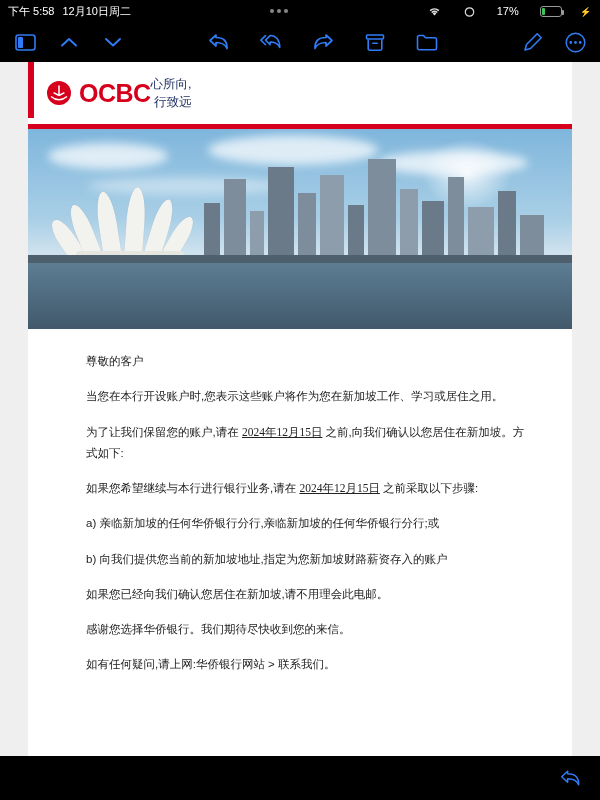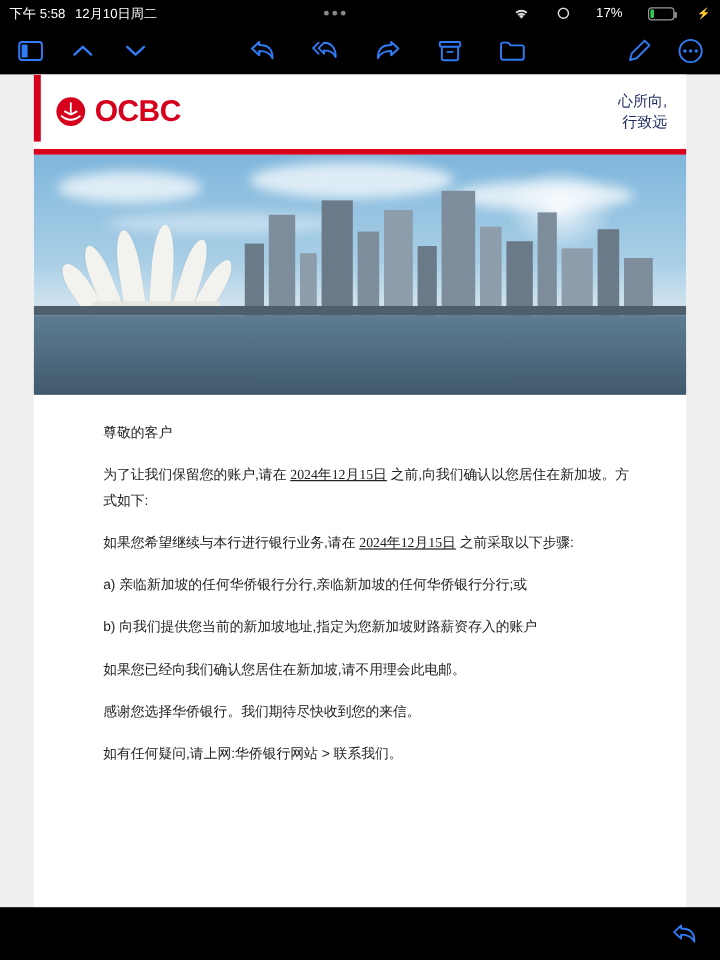--- a/index.html
+++ b/index.html
@@ -25,21 +25,21 @@
     display: flex;
     align-items: center;
     font-size: 11px;
     padding: 0 8px;
     flex: 0 0 auto;
   }
   .status-left { display: flex; align-items: center; gap: 8px; white-space: nowrap; }
   .status-center { flex: 1; display: flex; justify-content: center; align-items: center; gap: 4px; }
   .dot3 { display: flex; gap: 3px; }
   .dot3 span { width: 4px; height: 4px; border-radius: 50%; background: #888; display: block; }
-  .status-right { display: flex; align-items: center; gap: 21px; white-space: nowrap; font-size: 11px; }
+  .status-right { display: flex; align-items: flex-end; gap: 21px; white-space: nowrap; font-size: 11px; }
   .wifi svg, .sig svg { display: block; }
   .batt {
     width: 22px; height: 11px;
     border: 1px solid #9a9a9a;
     border-radius: 3px;
     position: relative;
     display: inline-block;
   }
   .batt:after {
     content: "";
@@ -80,21 +80,21 @@
     background: #fff;
     width: 100%;
     height: 100%;
     overflow: hidden;
   }
   .mail-header {
     height: 62px;
     background: #fff;
     display: flex;
     align-items: center;
-    justify-content: space-between;
+    justify-content: flex-start;
     padding: 0 16px 0 0;
     position: relative;
   }
   .brandbar {
     position: absolute; left: 0; top: 0; bottom: 6px;
     width: 6px; background: #d6001c;
   }
   .logo { display: flex; align-items: center; gap: 7px; padding-left: 18px; }
   .logo-mark { width: 26px; height: 26px; position: relative; }
   .logo-text {
@@ -328,20 +328,21 @@
           <div class="petal" style="left:90px; width:16px; height:46px; transform: rotate(30deg);"></div>
           <div class="lotus-base"></div>
         </div>
 
         <div class="promenade"></div>
         <div class="water"></div>
       </div>
 
       <div class="letter">
         <p>尊敬的客户</p>
+        <p>当您在本行开设账户时,您表示这些账户将作为您在新加坡工作、学习或居住之用。</p>
         <p>为了让我们保留您的账户,请在 <span class="u">2024年12月15日</span> 之前,向我们确认以您居住在新加坡。方式如下:</p>
         <p>如果您希望继续与本行进行银行业务,请在 <span class="u">2024年12月15日</span> 之前采取以下步骤:</p>
         <p>a) 亲临新加坡的任何华侨银行分行,亲临新加坡的任何华侨银行分行;或</p>
         <p>b) 向我们提供您当前的新加坡地址,指定为您新加坡财路薪资存入的账户</p>
         <p>如果您已经向我们确认您居住在新加坡,请不用理会此电邮。</p>
         <p>感谢您选择华侨银行。我们期待尽快收到您的来信。</p>
         <p>如有任何疑问,请上网:华侨银行网站 &gt; 联系我们。</p>
 
       </div>
 

